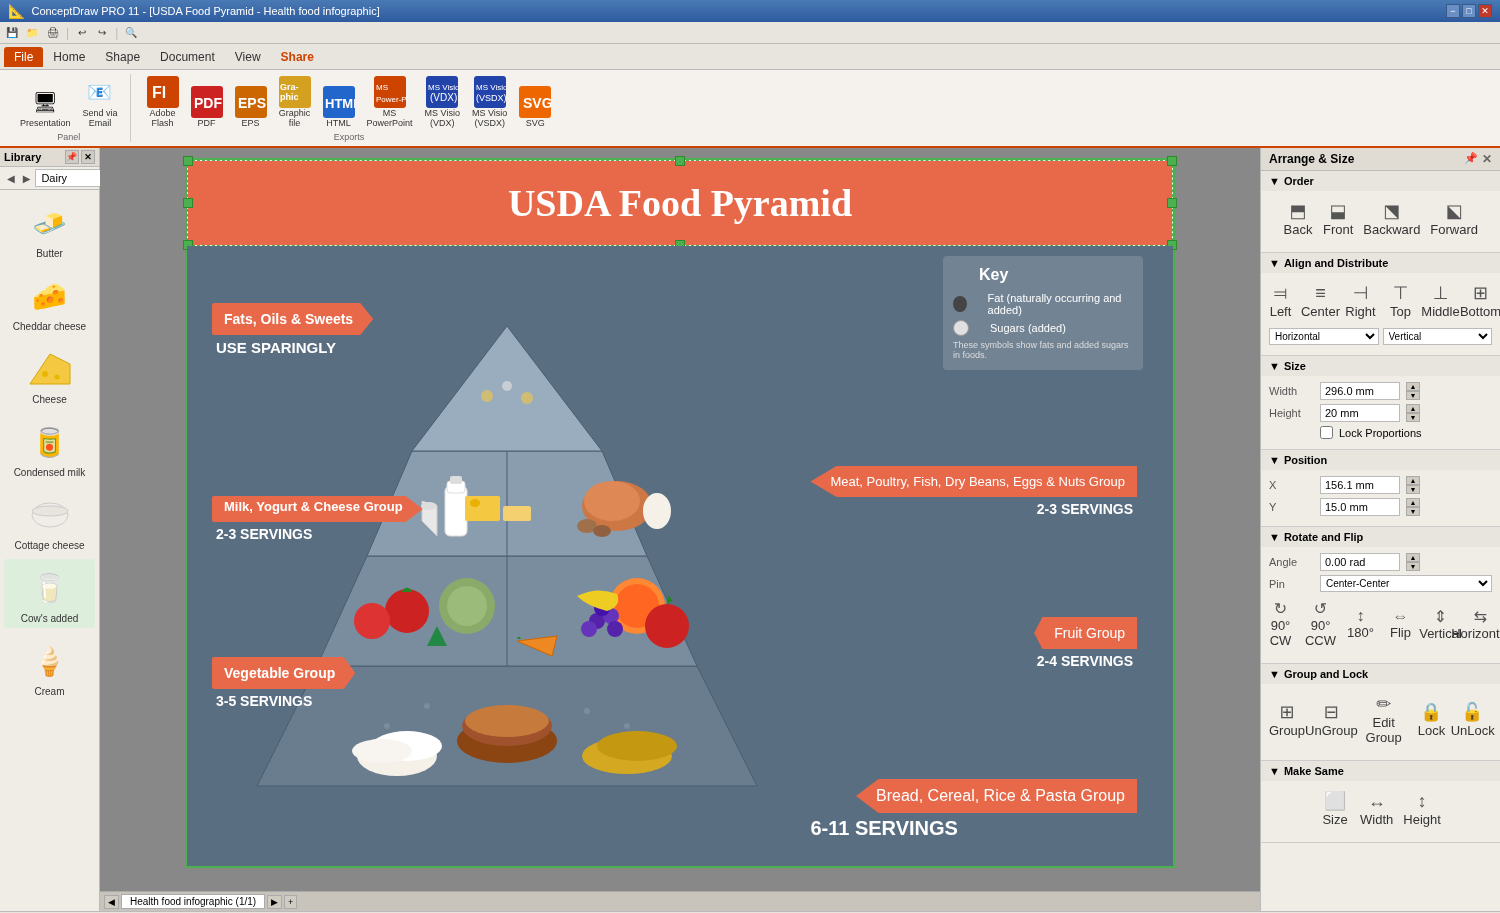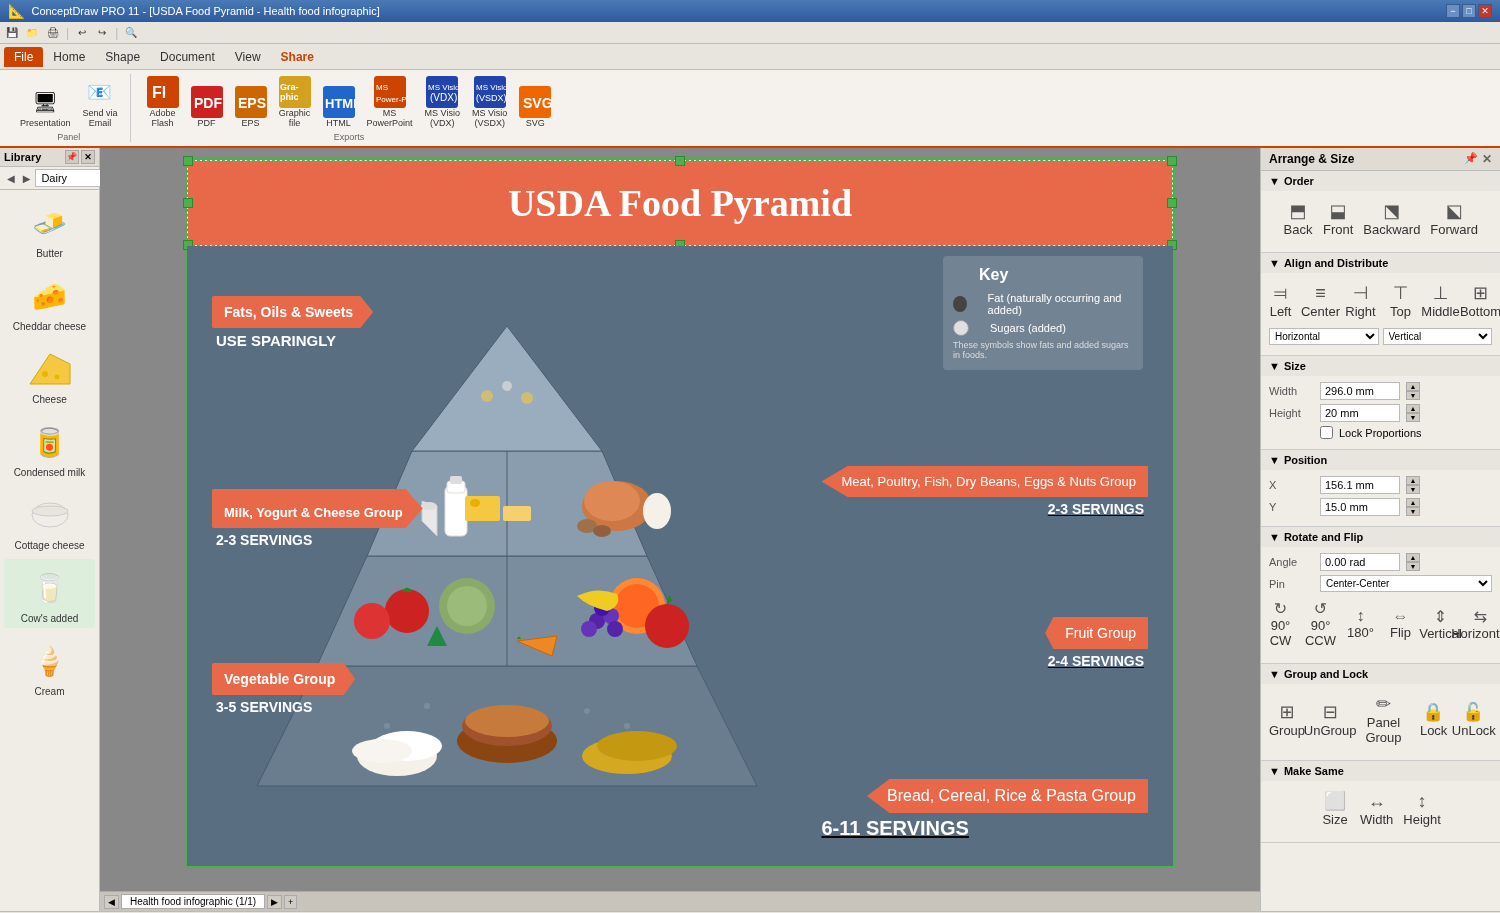--- a/index.html
+++ b/index.html
@@ -620,46 +620,46 @@
 
               <ellipse cx="380" cy="260" rx="10" ry="7" fill="#a0704a"></ellipse>
               <ellipse cx="395" cy="265" rx="9" ry="6" fill="#906040"></ellipse>
 
               <circle cx="280" cy="130" r="6" fill="#f5c842" opacity="0.6"></circle>
               <circle cx="300" cy="120" r="5" fill="#f5f0e8" opacity="0.5"></circle>
               <circle cx="320" cy="132" r="6" fill="#f5c842" opacity="0.6"></circle>
             </svg>
           </div>
 
-          <div style="position:absolute;left:25px;top:50px;z-index:10;">
+          <div style="position:absolute;left:25px;top:57px;z-index:10;">
 
             <div style="margin-bottom:8px;">
               <div class="arrow-label" style="font-size:14px;padding:8px 20px 8px 12px;background:#e8694a;color:white;clip-path:polygon(0 0, 92% 0, 100% 50%, 92% 100%, 0 100%);">
                 <span>Fats, Oils &amp; Sweets</span>
               </div>
               <div class="use-sparingly" style="color:white;font-size:15px;font-weight:bold;padding:4px 0 0 4px;">USE SPARINGLY</div>
             </div>
 
             <div style="margin-top:140px;margin-bottom:8px;">
-              <div class="arrow-label" style="font-size:13px;padding:16px 20px 8px 12px;background:#e8694a;color:white;clip-path:polygon(0 0, 92% 0, 100% 50%, 92% 100%, 0 100%);">
+              <div class="arrow-label" style="font-size:13px;padding:3px 20px 8px 12px;background:#e8694a;color:white;clip-path:polygon(0 0, 92% 0, 100% 50%, 92% 100%, 0 100%);">
                 <span>Milk, Yogurt &amp;
 Cheese Group</span>
               </div>
               <div class="servings-text" style="color:white;font-size:14px;font-weight:bold;padding:4px 0 0 4px;">2-3 SERVINGS</div>
             </div>
 
             <div style="margin-top:115px;margin-bottom:8px;">
               <div class="arrow-label" style="font-size:14px;padding:8px 20px 8px 12px;background:#e8694a;color:white;clip-path:polygon(0 0, 92% 0, 100% 50%, 92% 100%, 0 100%);">
                 <span>Vegetable Group</span>
               </div>
               <div class="servings-text" style="color:white;font-size:14px;font-weight:bold;padding:4px 0 0 4px;">3-5 SERVINGS</div>
             </div>
           </div>
 
-          <div style="position:absolute;right:25px;top:220px;z-index:10;text-align:right;text-decoration:underline;">
+          <div style="position:absolute;right:36px;top:220px;z-index:10;text-align:right;">
 
             <div style="margin-bottom:8px;">
               <div style="font-size:13px;padding:8px 12px 8px 20px;background:#e8694a;color:white;clip-path:polygon(8% 0, 100% 0, 100% 100%, 8% 100%, 0% 50%);display:inline-block;">
                 <span>Meat, Poultry, Fish, Dry
 Beans, Eggs &amp; Nuts Group</span>
               </div>
               <div style="color:white;font-size:14px;font-weight:bold;padding:4px 4px 0 0;text-align:right;">2-3 SERVINGS</div>
             </div>
 
             <div style="margin-top:100px;margin-bottom:8px;">
@@ -884,21 +884,21 @@
           <div class="rp-icon-btn">
             <div class="rp-icon">⊞</div>
             <div class="rp-icon-label">Group</div>
           </div>
           <div class="rp-icon-btn">
             <div class="rp-icon">⊟</div>
             <div class="rp-icon-label">UnGroup</div>
           </div>
           <div class="rp-icon-btn">
             <div class="rp-icon">✏</div>
-            <div class="rp-icon-label">Panel
+            <div class="rp-icon-label">Edit
 Group</div>
           </div>
           <div class="rp-icon-btn">
             <div class="rp-icon">🔒</div>
             <div class="rp-icon-label">Lock</div>
           </div>
           <div class="rp-icon-btn">
             <div class="rp-icon">🔓</div>
             <div class="rp-icon-label">UnLock</div>
           </div>

